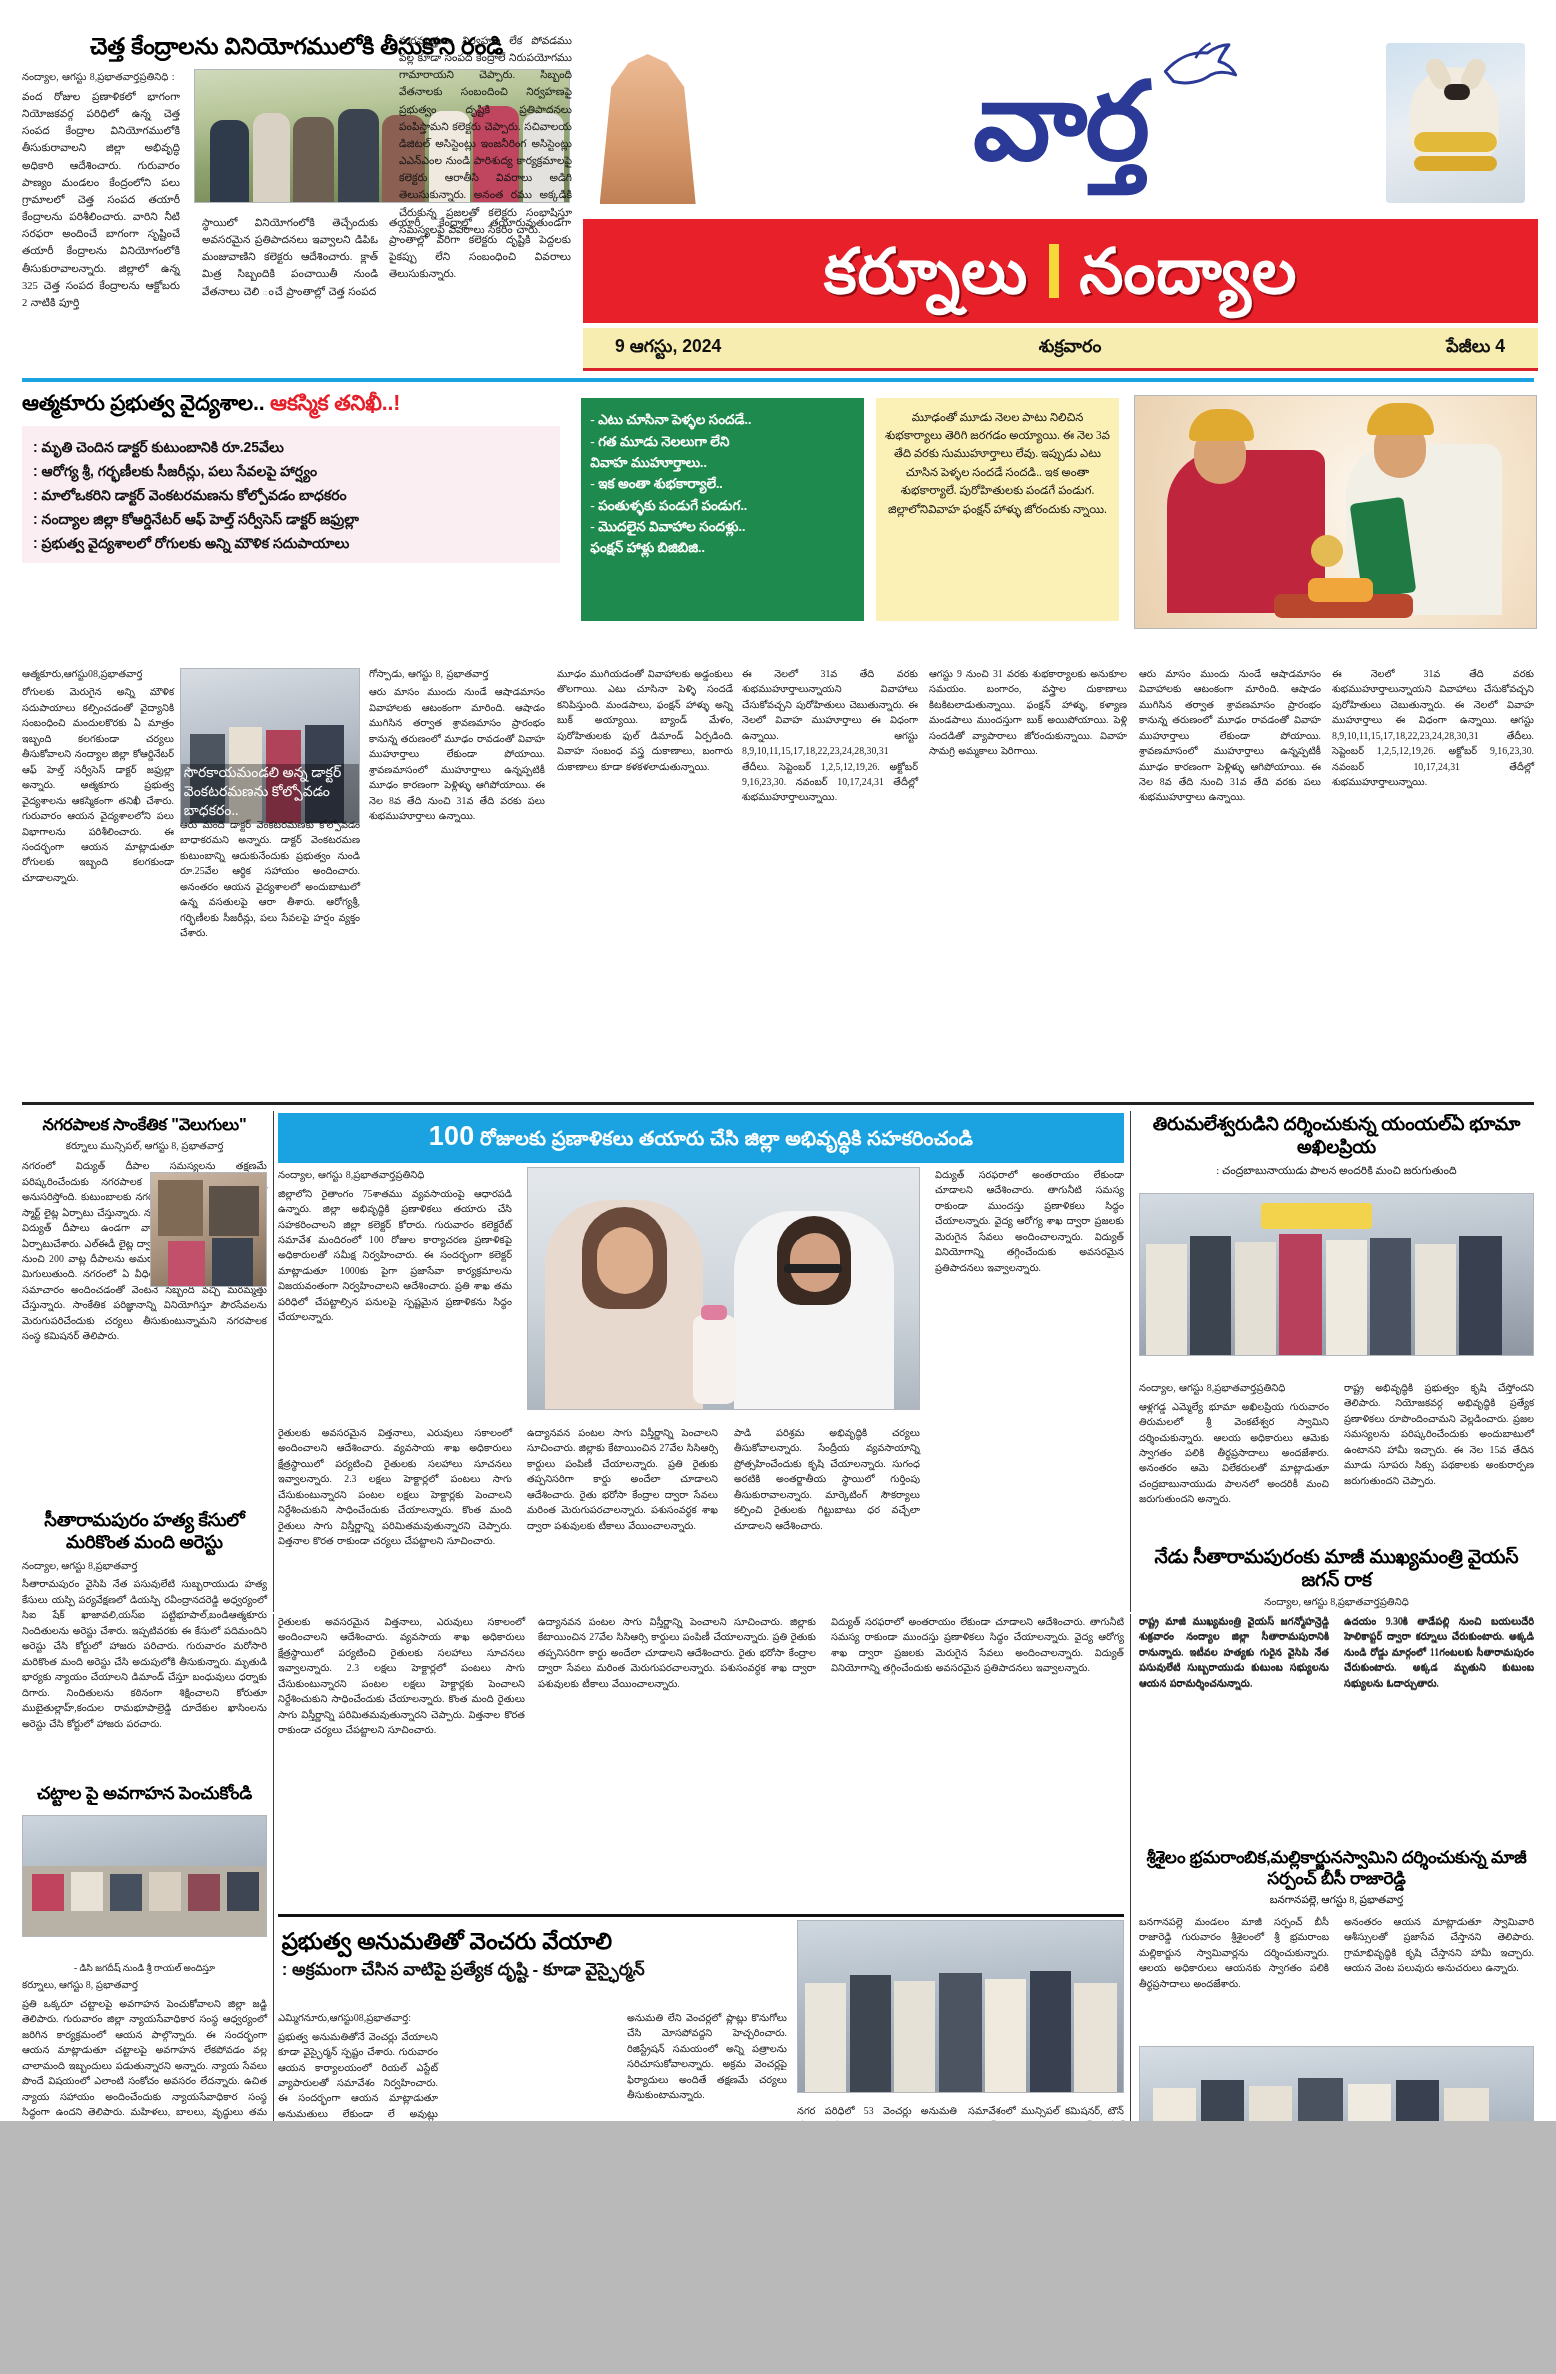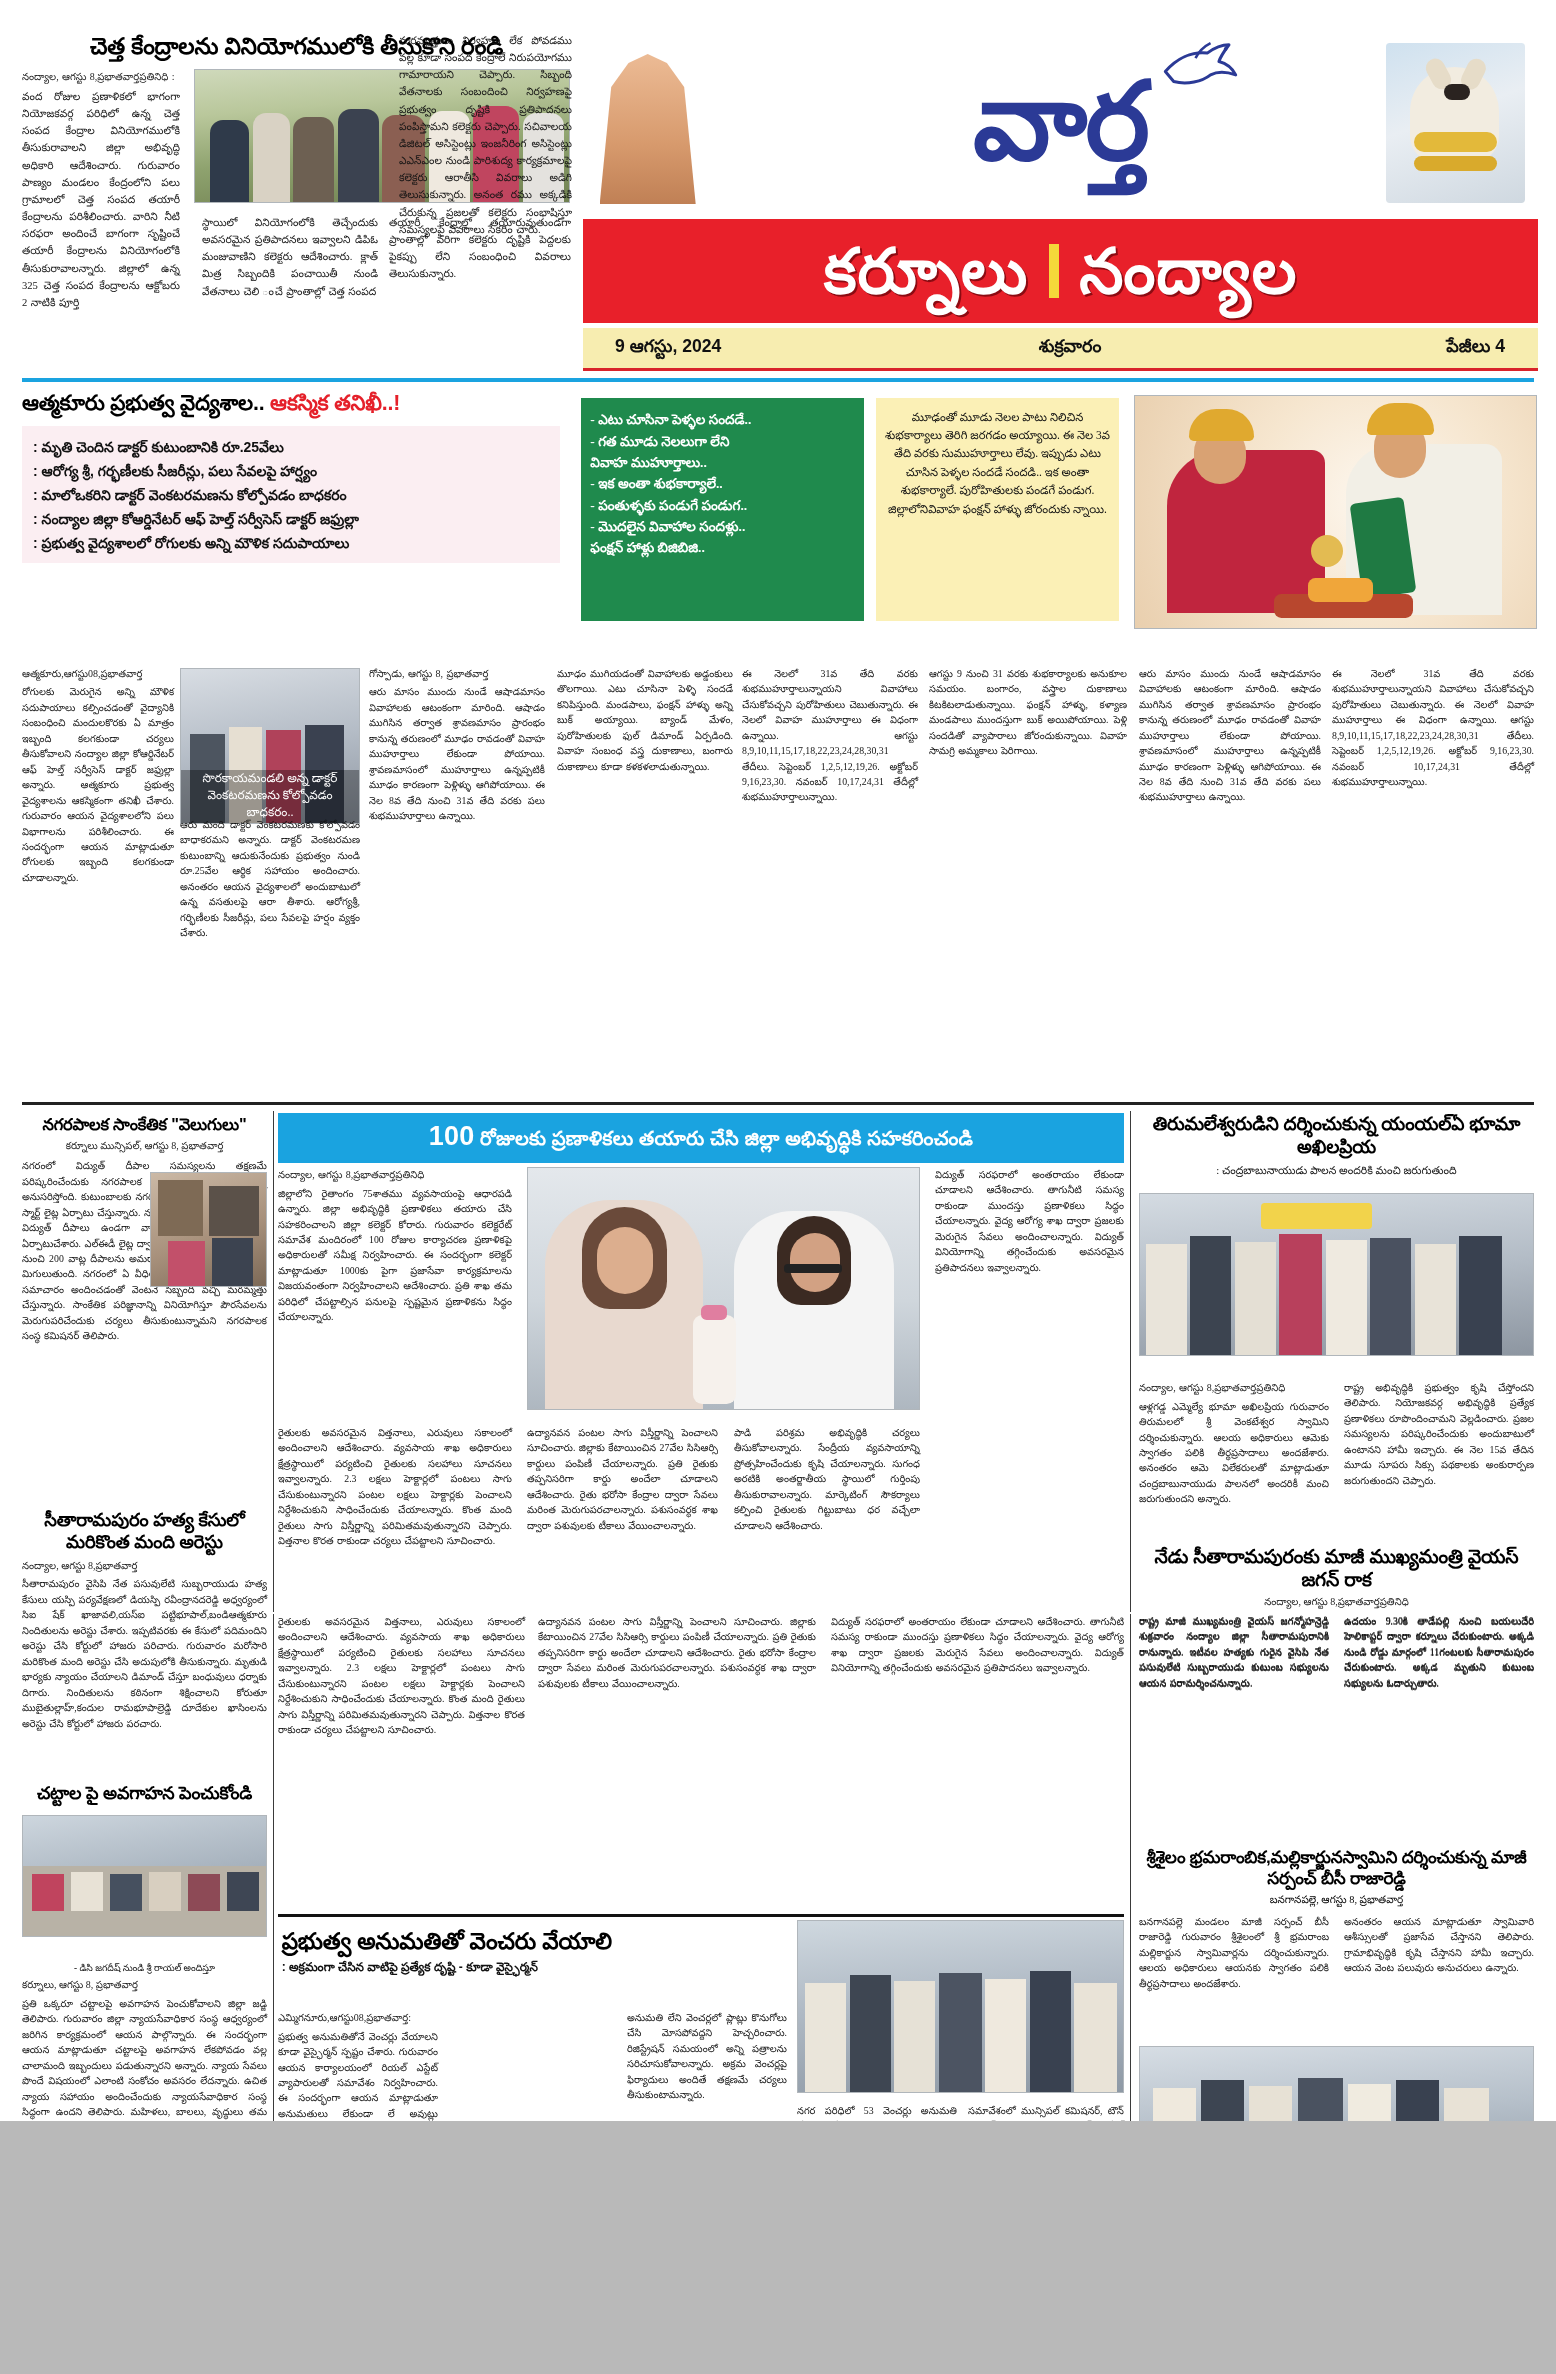--- a/index.html
+++ b/index.html
@@ -44,24 +44,23 @@
   }
   .photo {
     background: #c9cfd4;
     position: relative;
     overflow: hidden;
     border: 0.9px solid #b0b6bb;
   }
   .photo .cap {
     position: absolute; left: 0; right: 0; bottom: 0;
     font-family: "Liberation Serif", serif;
-    font-size: 12px; color: #fff;
+    font-size: 14px; color: #fff;
     background: rgba(0,0,0,.33);
     padding: 0.9px 2.8px;
-    text-align: center;
   }
 
   
   #masthead-band {
     position: absolute; left: 0; top: 0; width: 1556px; height: 378px;
   }
   #lead-story {
     position: absolute; left: 22px; top: 32px; width: 549px; height: 325px;
   }
   #lead-headline { font-size: 23px; }
@@ -245,21 +244,21 @@
   }
   #b5-c2 { position: absolute; left: 278px; top: 0; width: 247px; }
   #b5-c3 { position: absolute; left: 538px; top: 0; width: 278px; }
   #b5-c4 { position: absolute; left: 831px; top: 0; width: 293px; }
 
   #venchar-story { position: absolute; left: 278px; top: 300px; width: 846px; }
   #venchar-rule { position:absolute; left:0; top:0; width:846px; height:2.8px; background:#111; }
   #venchar-headline { font-size: 23px; text-align:left; padding-left: 3.7px; }
   #venchar-sub {
     font-family:"Liberation Sans", sans-serif; font-weight:bold;
-    font-size: 12px; color:#111; padding-left: 3.7px; margin-top: 4.6px;
+    font-size: 17px; color:#111; padding-left: 3.7px; margin-top: 4.6px;
   }
   #venchar-photo {
     position: absolute; left: 519px; top: 5.6px; width: 327px; height: 173px;
     background: linear-gradient(175deg,#cfd8df 0%, #b0bac5 45%, #8e99a5 100%);
   }
   #v-col1 { position: absolute; left: 0; top: 96px; width: 160px; }
   #v-col2 { position: absolute; left: 174px; top: 96px; width: 160px; }
   #v-col3 { position: absolute; left: 349px; top: 96px; width: 160px; }
   #v-col4 { position: absolute; left: 519px; top: 189px; width: 160px; }
   #v-col5 { position: absolute; left: 690px; top: 189px; width: 156px; }

